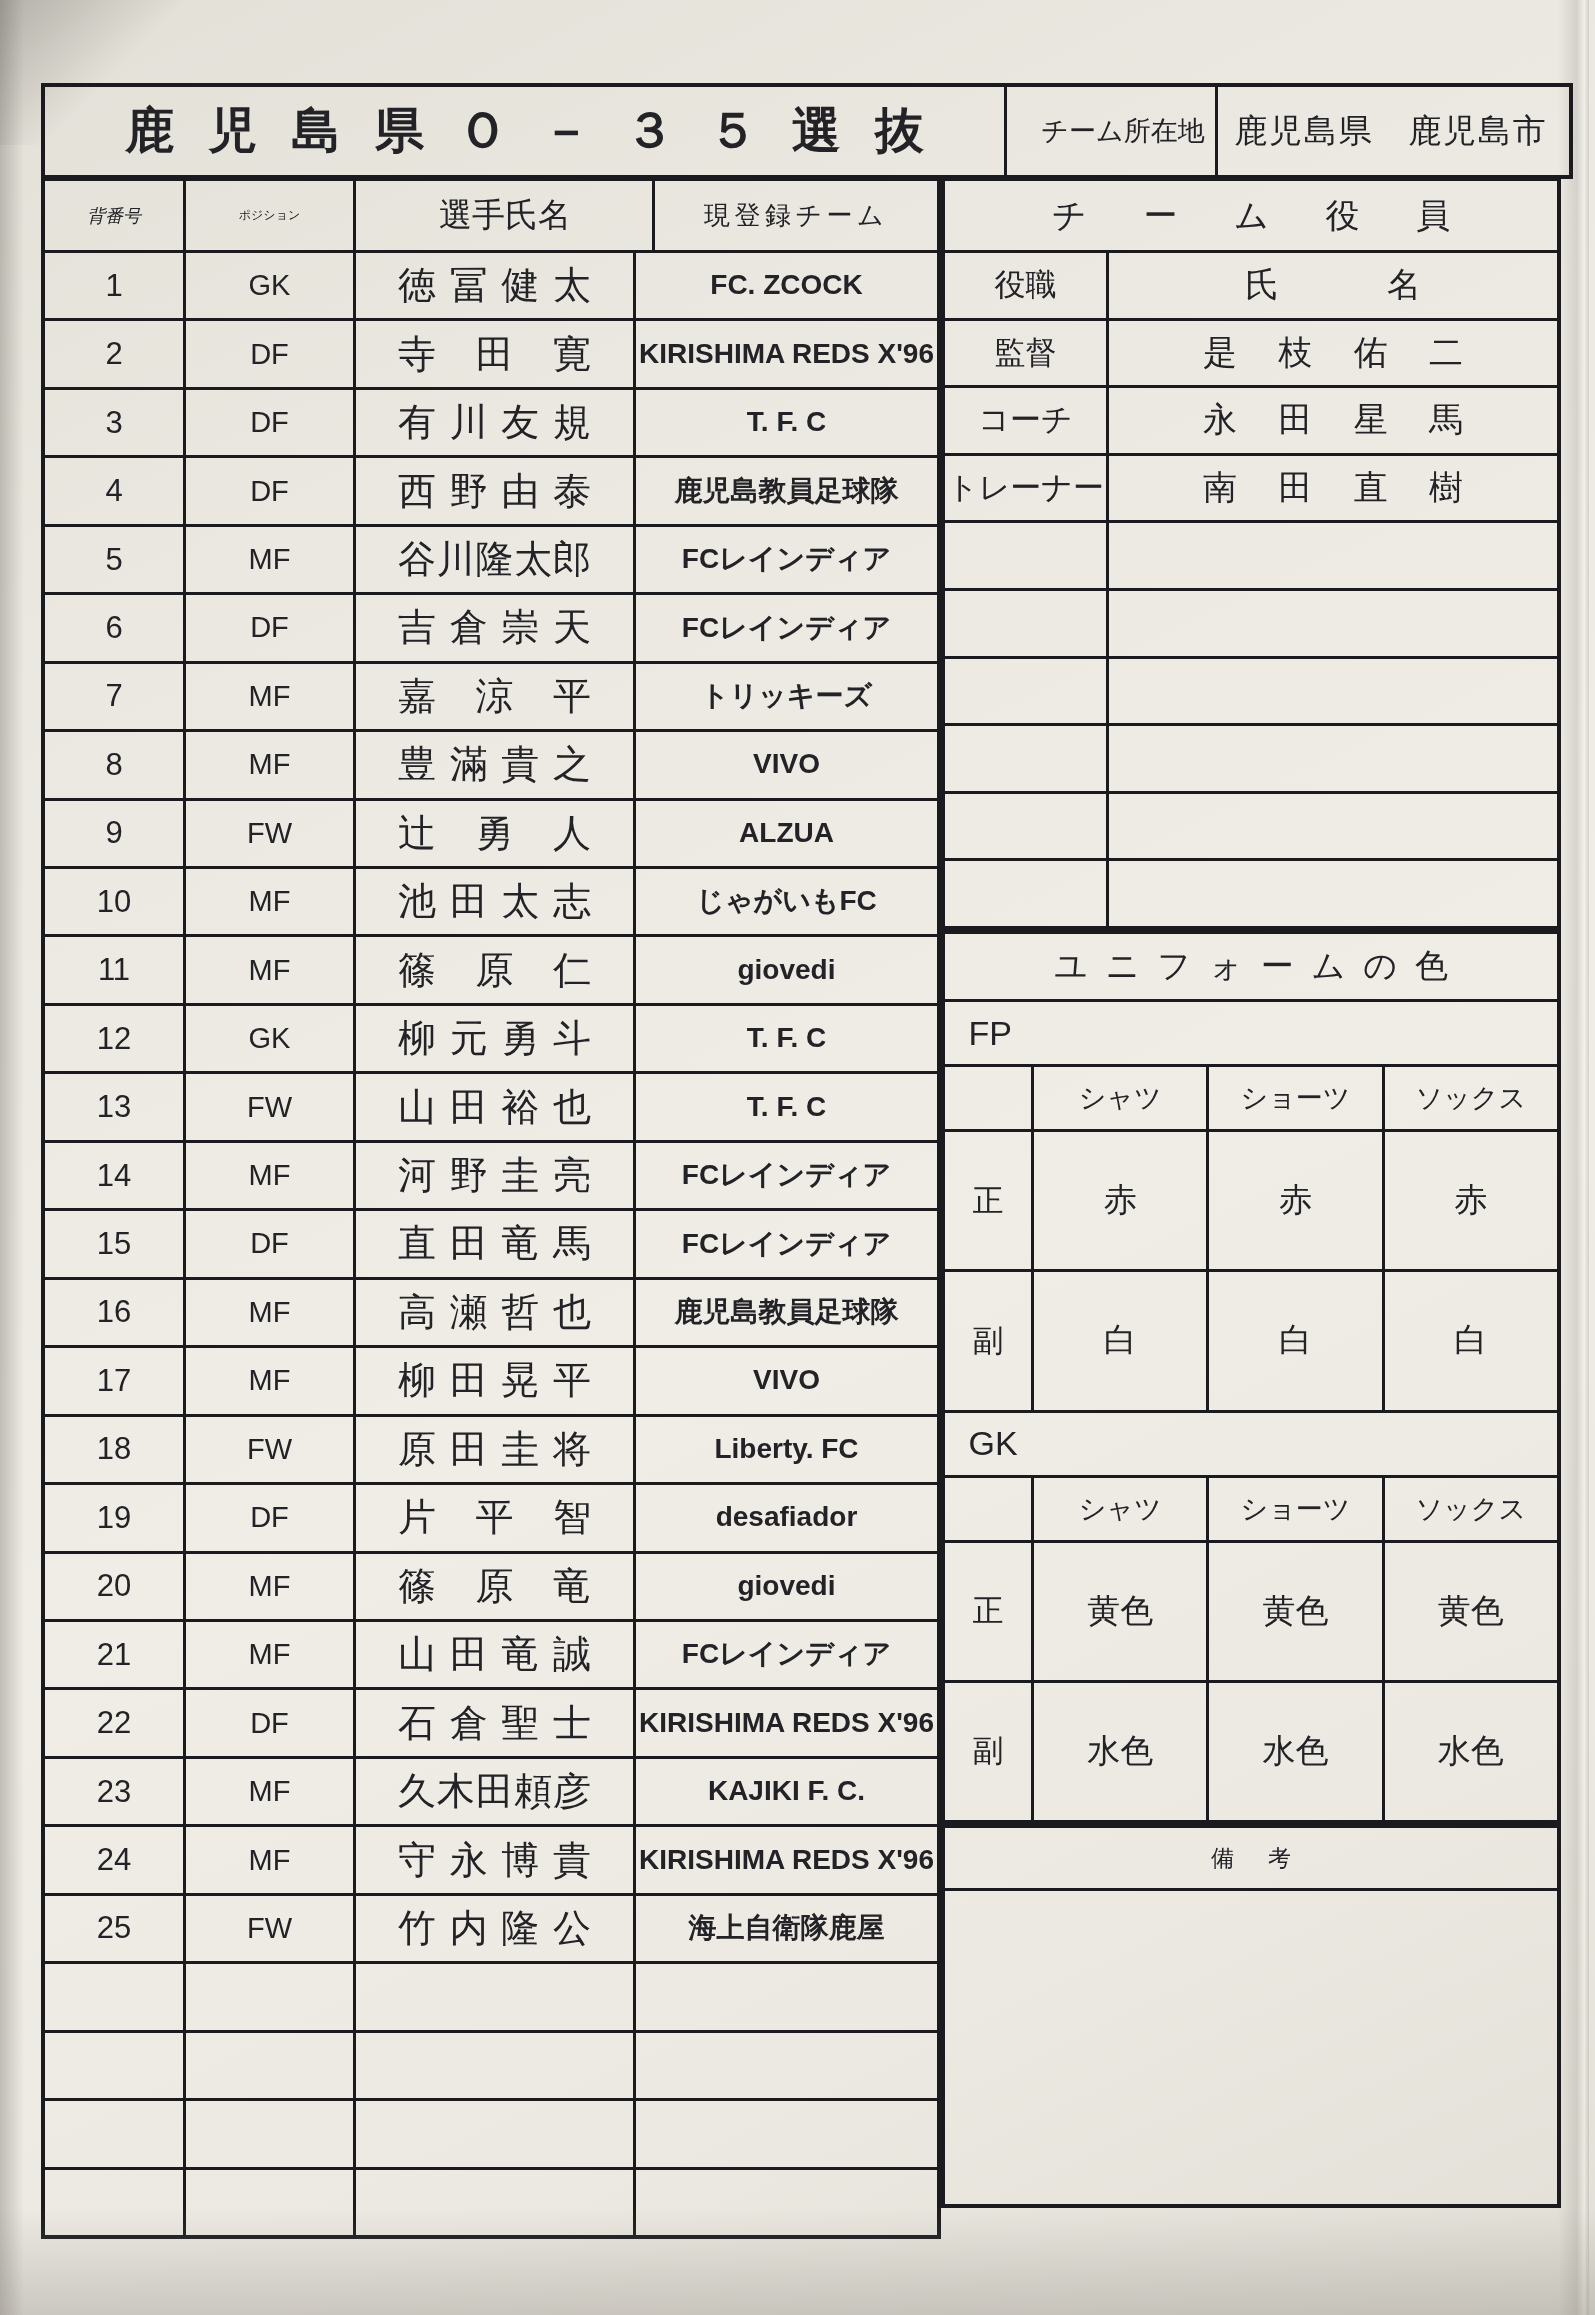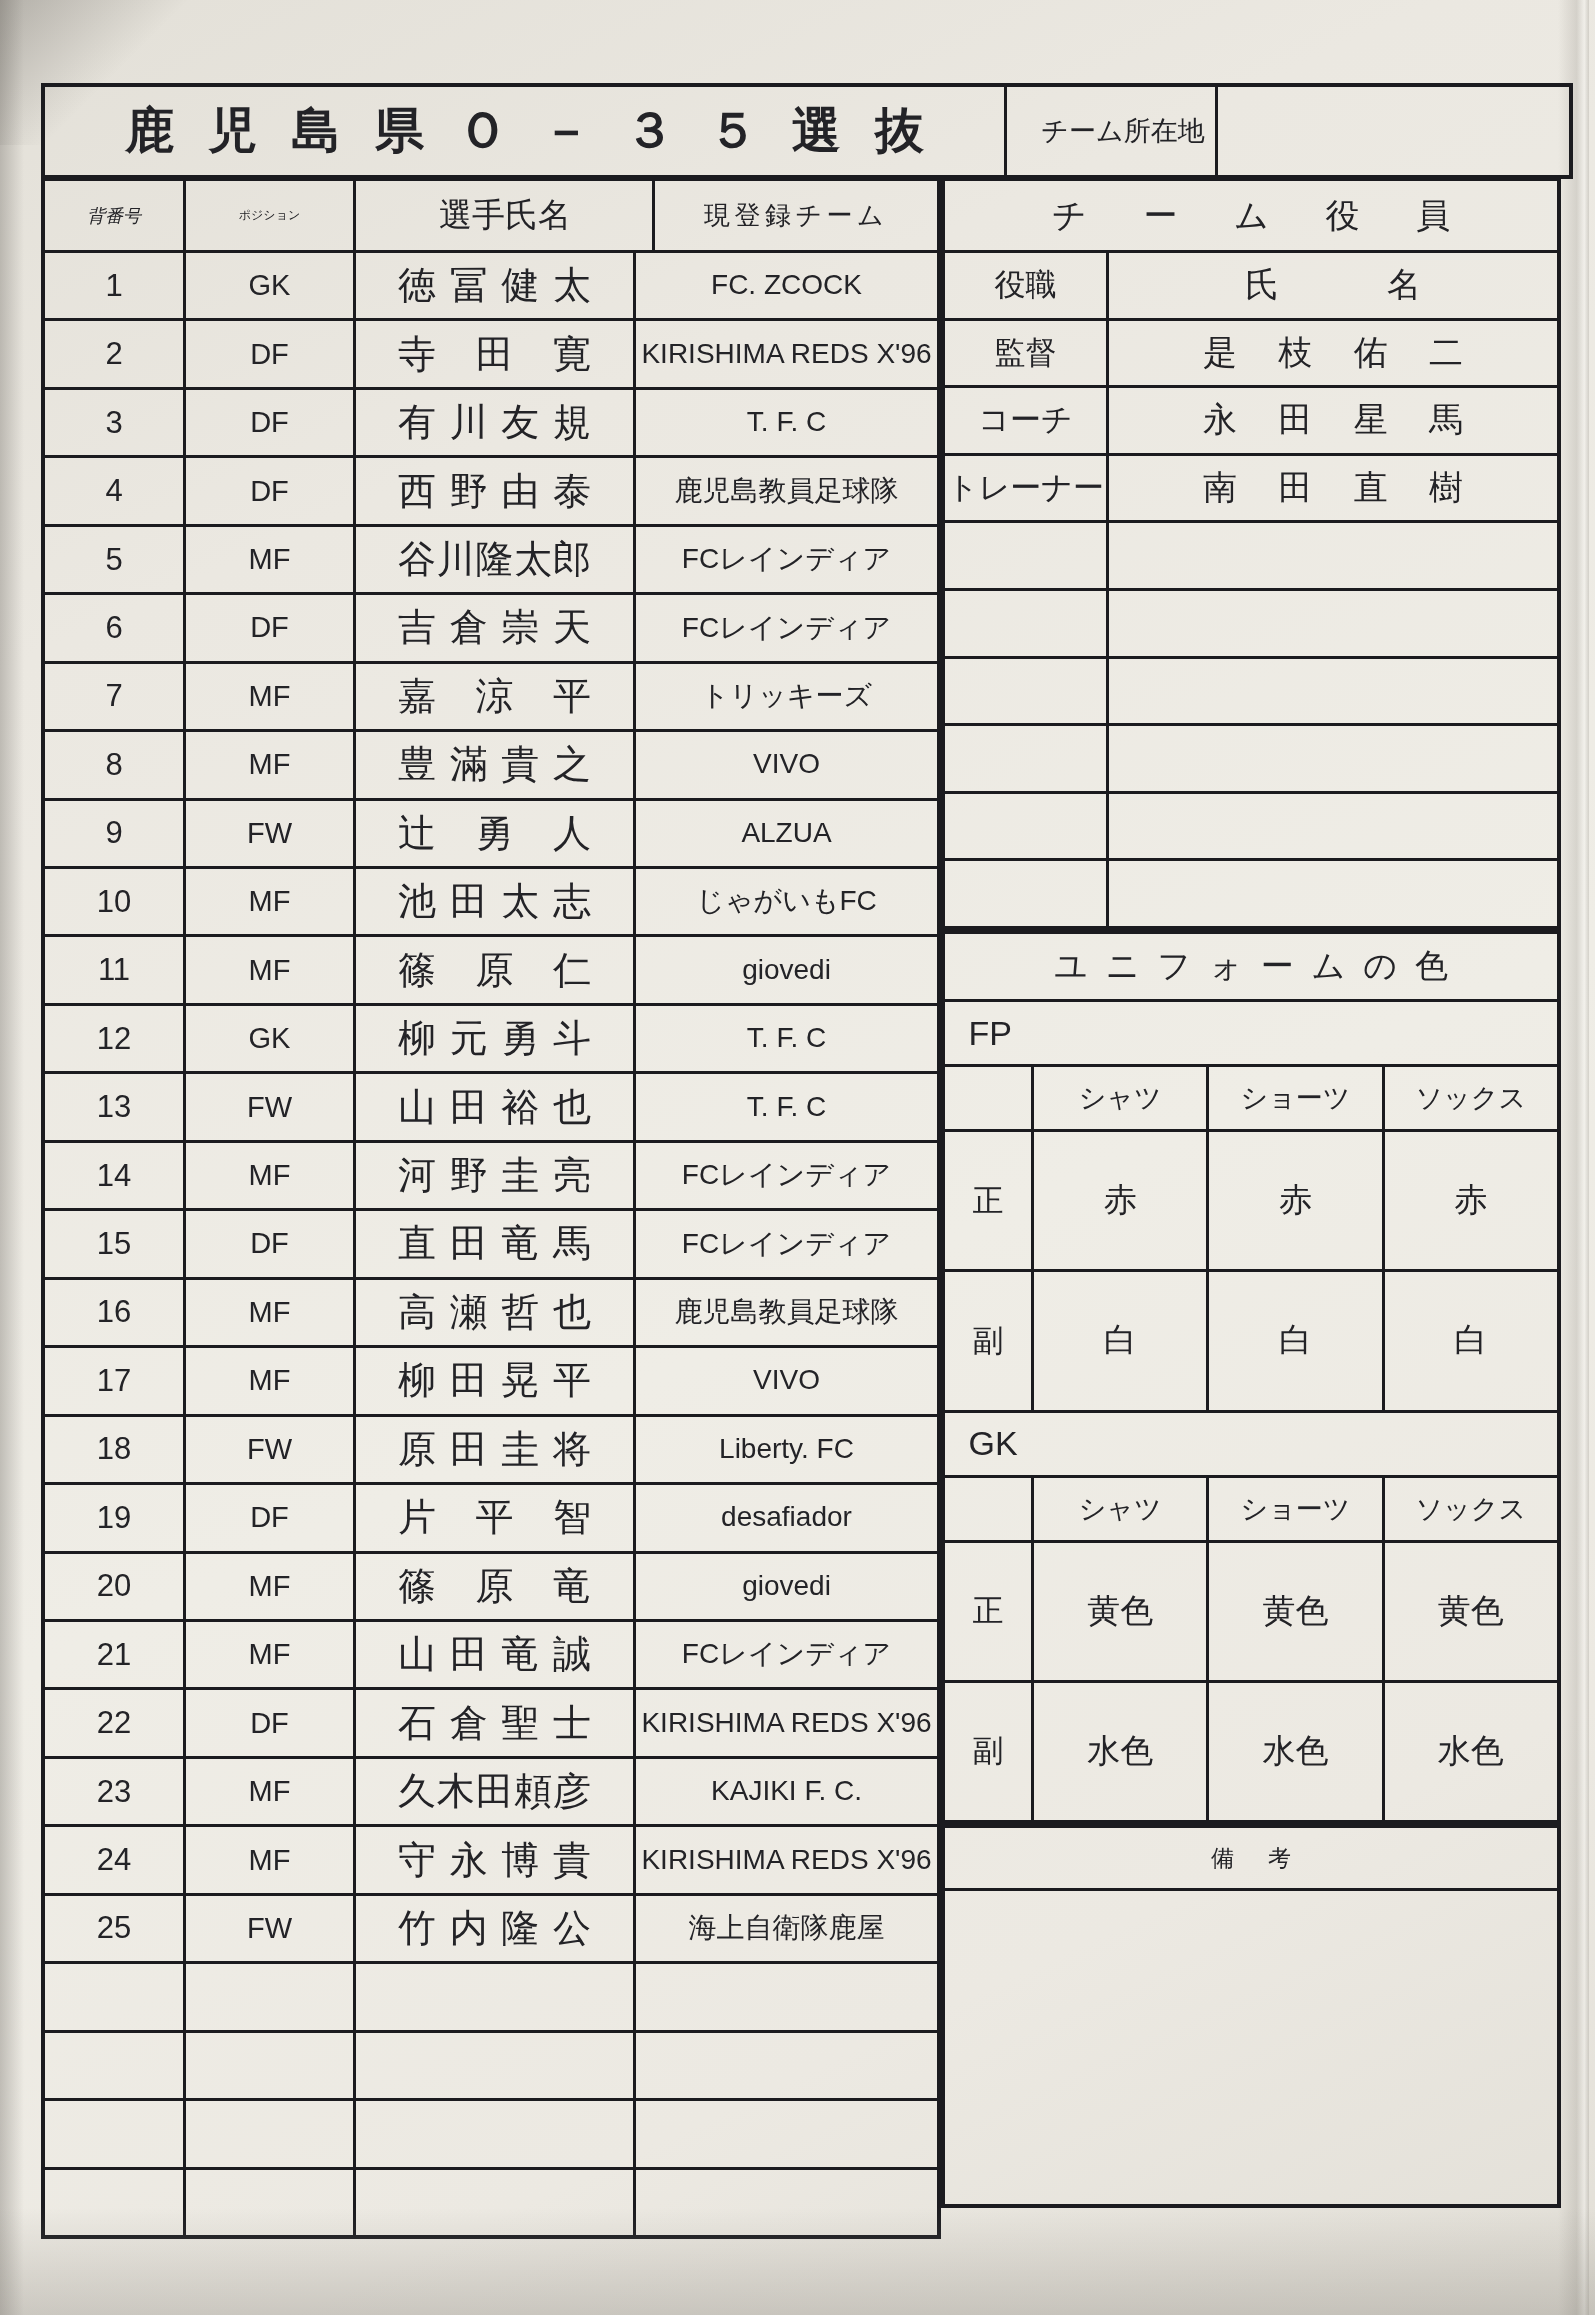--- a/index.html
+++ b/index.html
@@ -43,21 +43,21 @@
   .roster .c0{border-left:none;}
   .roster .hrow{border-top:none;}
   .row{display:contents;}
   .h-number{font-size:18px;font-style:italic;}
   .h-position{font-size:12px;}
   .h-name{font-size:33px;}
   .h-team{font-size:26px;letter-spacing:4.5px;margin-left:19px;}
   .p-number{font-size:31px;}
   .p-position{font-size:29px;}
   .p-name{font-size:38px;}
-  .p-team{font-size:28px;text-align:center;line-height:1.1;}
+  .p-team{font-size:28px;text-align:center;line-height:1.1;font-weight:bold;}
 
   
   .officials{left:941px;top:177px;width:620px;height:753px;display:grid;
     grid-template-columns:161px 1fr;grid-template-rows:69px;grid-auto-rows:1fr;}
   .officials .cell{box-sizing:border-box;display:flex;align-items:center;justify-content:center;
     border-top:3.6px solid #1b1b1f;overflow:hidden;}
   .officials .full{grid-column:1/-1;border-top:none;font-size:34px;}
   .officials .rolecell{font-size:31px;}
   .officials .namecell{border-left:3.6px solid #1b1b1f;font-size:34px;}
 
@@ -108,20 +108,21 @@
           <span>県</span>
           <span>Ｏ</span>
           <span>－</span>
           <span>３</span>
           <span>５</span>
           <span>選</span>
           <span>抜</span>
         </span>
     </div>
     <div class="loc-label-cell">チーム所在地</div>
+    <div class="loc-value-cell">鹿児島県　鹿児島市</div>
   </div>
 
   <div class="box roster">
     <div class="cell hrow c0 h-number">背番号</div>
     <div class="cell hrow h-position">ポジション</div>
     <div class="cell hrow h-name">
       <span class="spread pad-hname">
           <span>選</span>
           <span>手</span>
           <span>氏</span>

